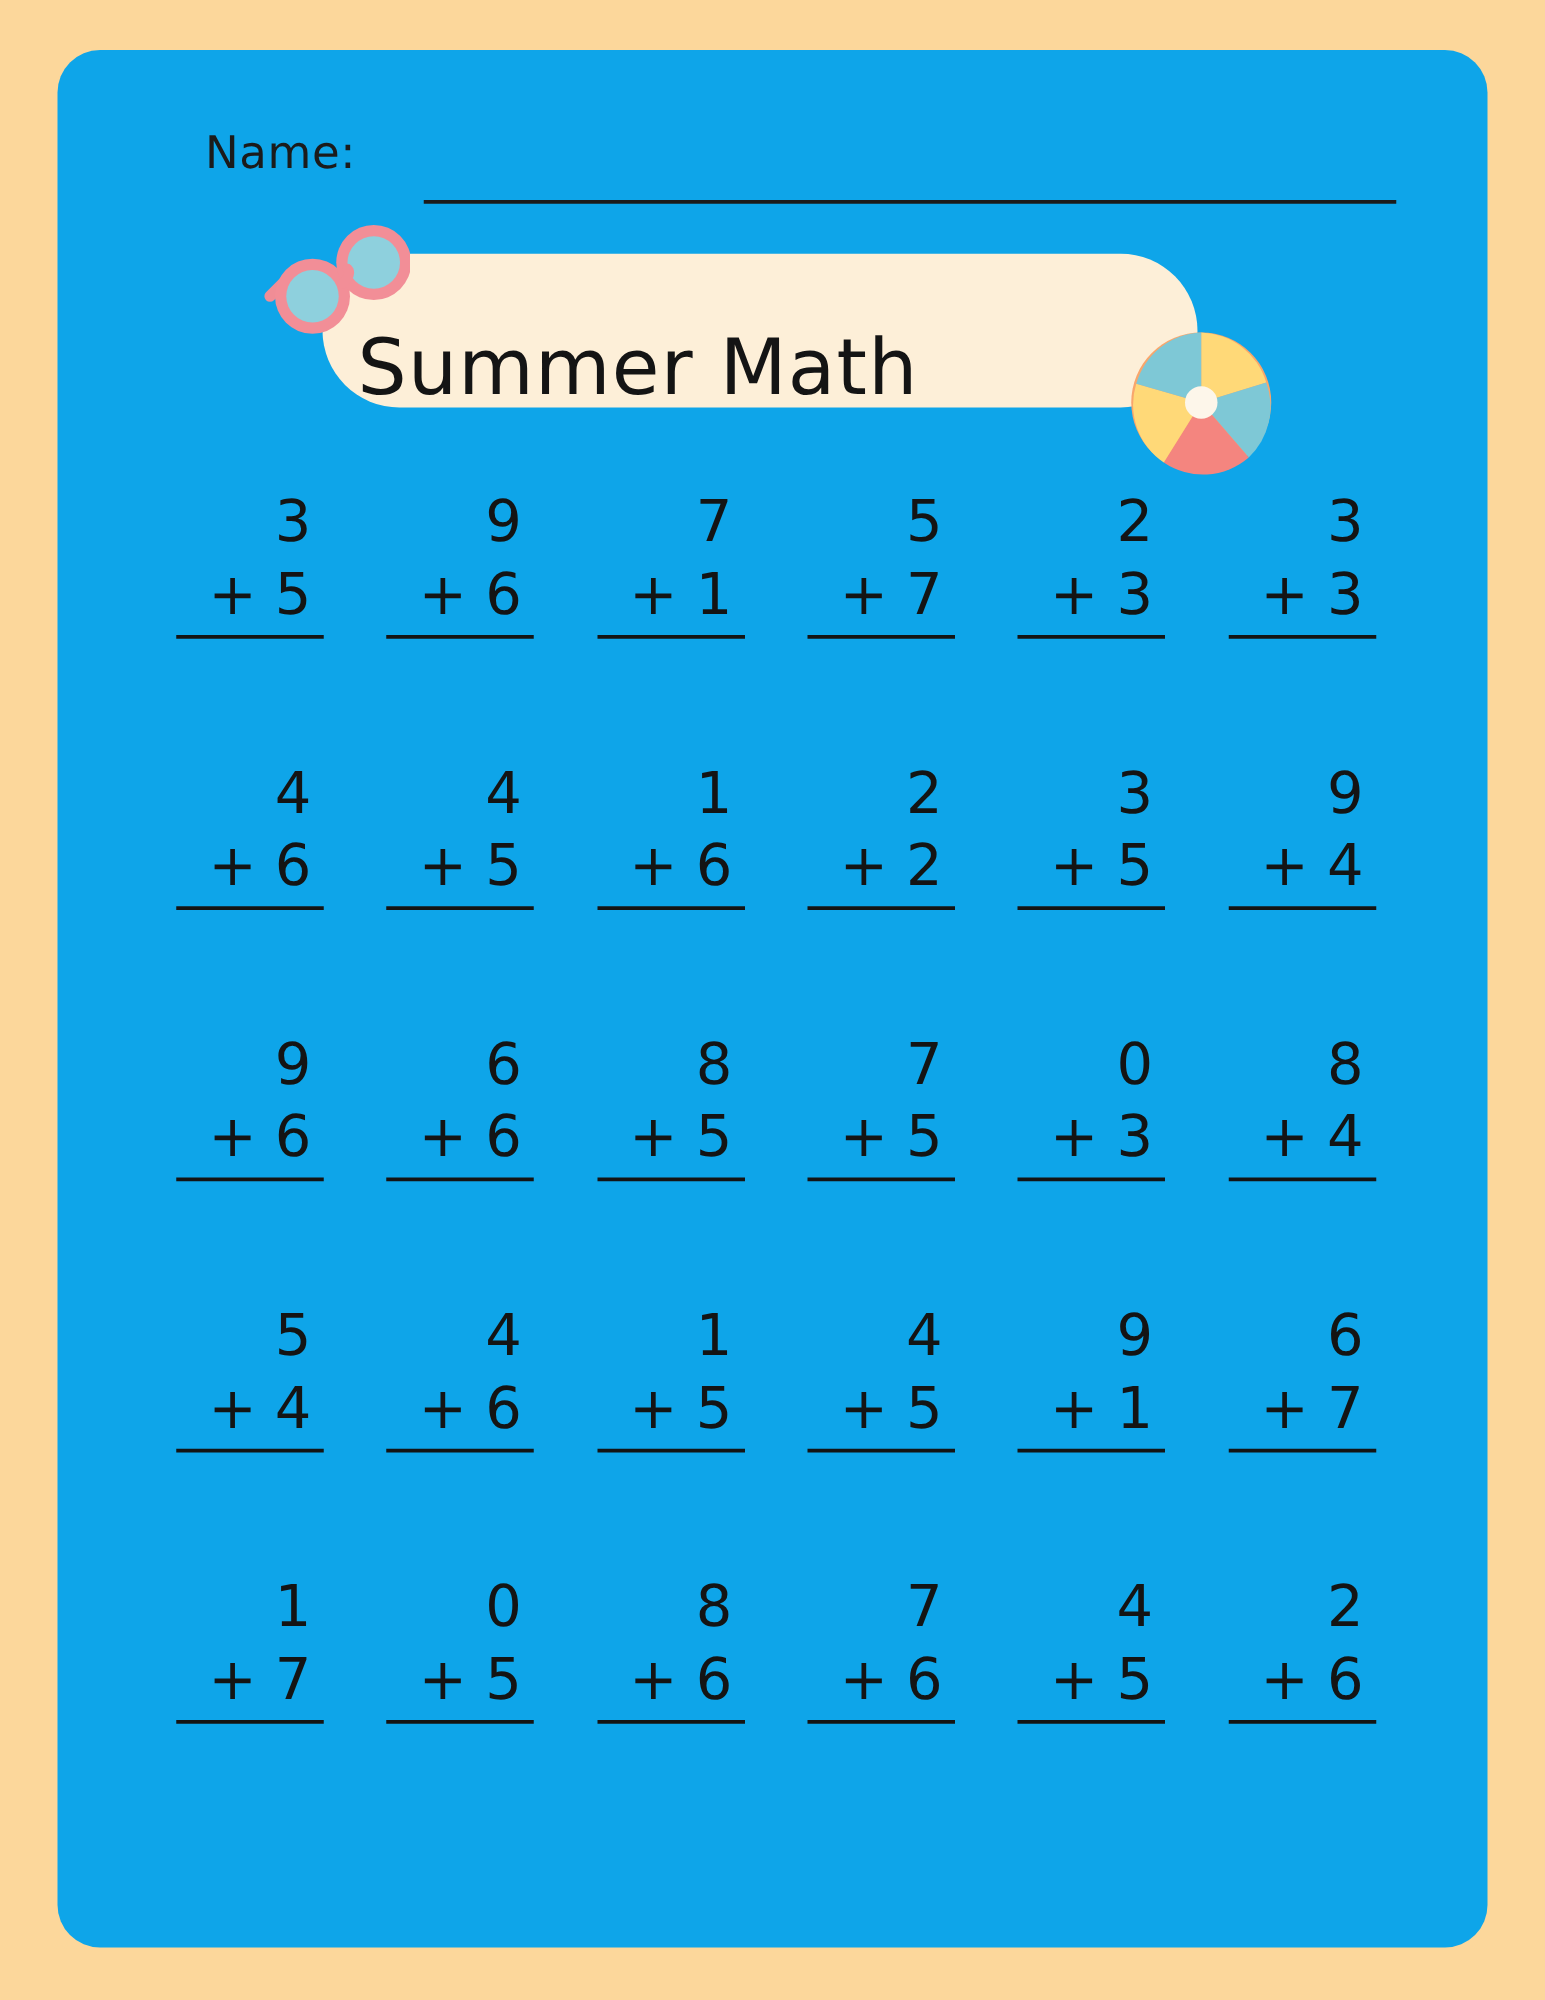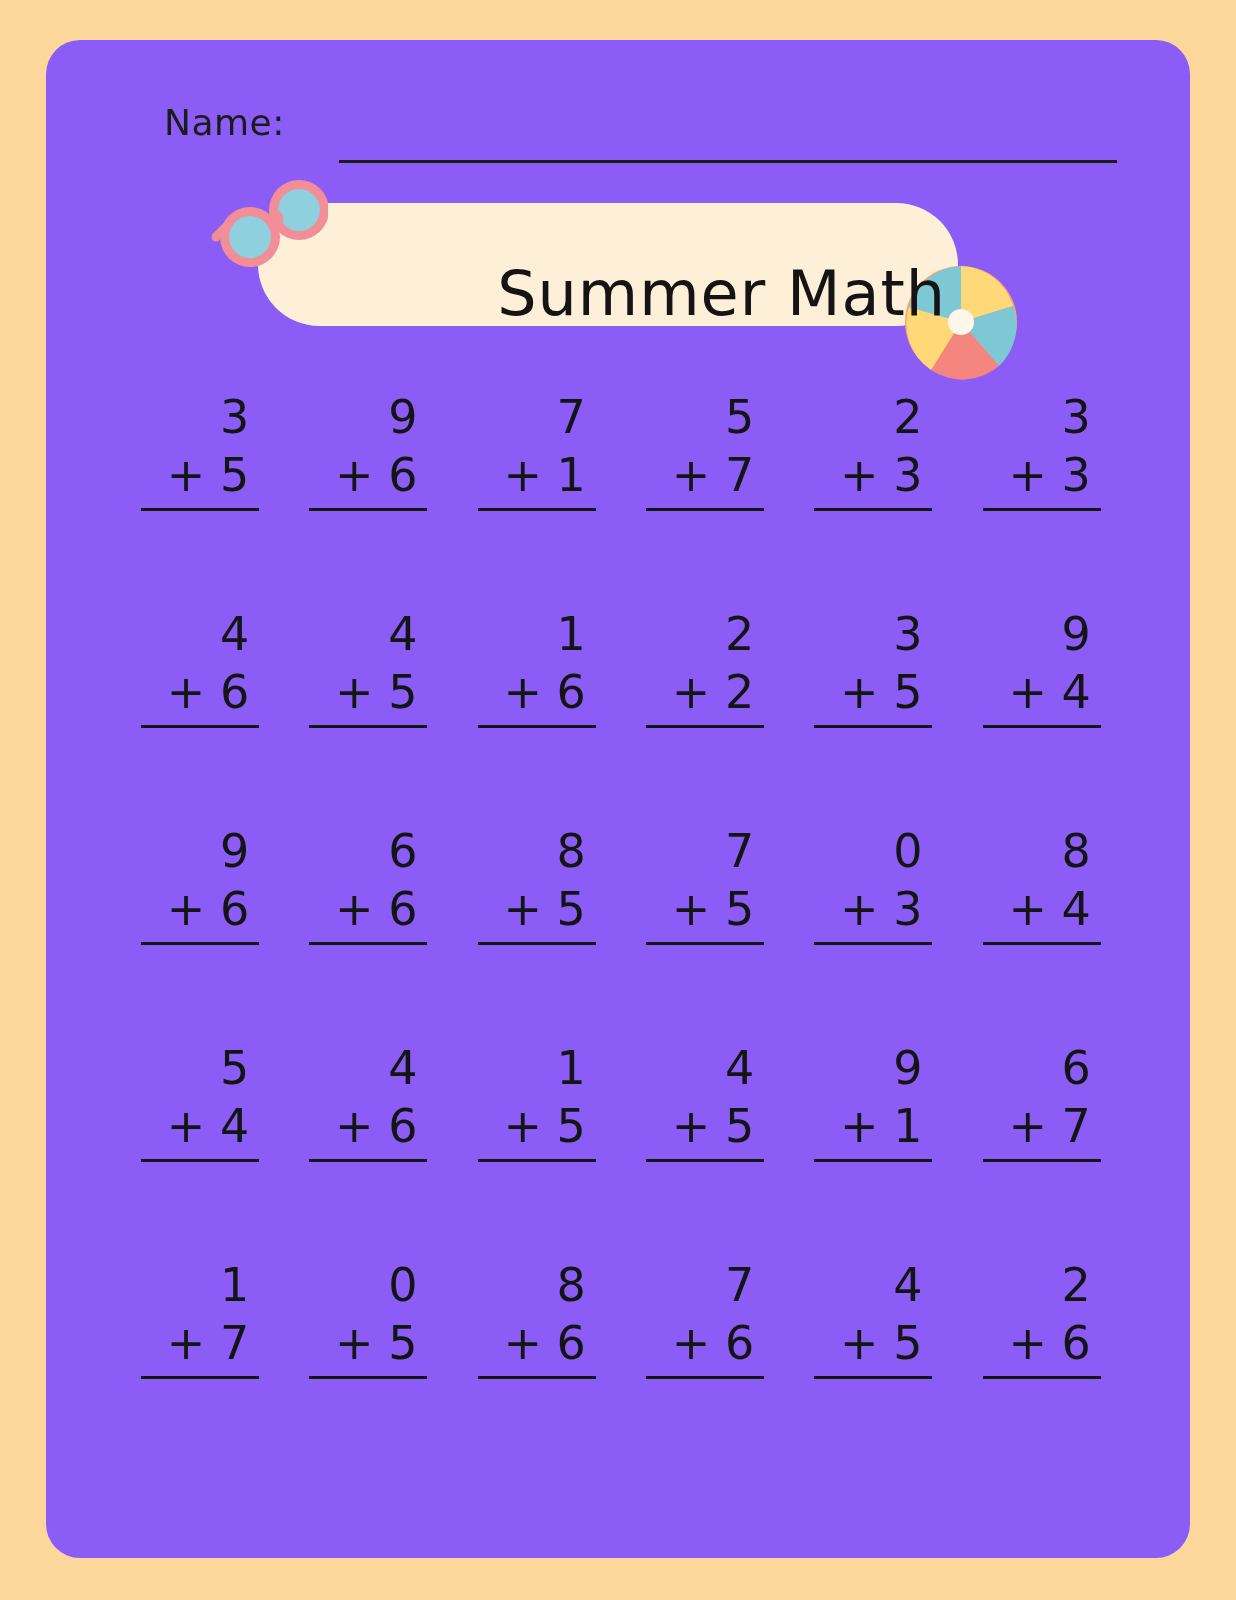--- a/index.html
+++ b/index.html
@@ -12,21 +12,21 @@
     background: #fcd79b;
     font-family: "DejaVu Sans", sans-serif;
     overflow: hidden;
   }
   .page {
     position: absolute;
     left: 46px;
     top: 40px;
     width: 1144px;
     height: 1518px;
-    background: #8b5cf6;
+    background: #0ea5e9;
     border-radius: 34px;
   }
   
   .name-row {
     position: absolute;
     left: 118px;
     top: 58px;
     width: 920px;
     height: 72px;
   }
@@ -55,21 +55,21 @@
     width: 700px;
     height: 123px;
     background: #fdefd8;
     border-radius: 62px;
   }
   .title {
     position: absolute;
     left: 240px;
     top: 175px;
     width: 660px;
-    text-align: right;
+    text-align: left;
     font-family: "DejaVu Sans", sans-serif;
     font-size: 62px;
     font-weight: 400;
     color: #141414;
     letter-spacing: 1px;
   }
   .sunglasses {
     position: absolute;
     left: 152px;
     top: 135px;

